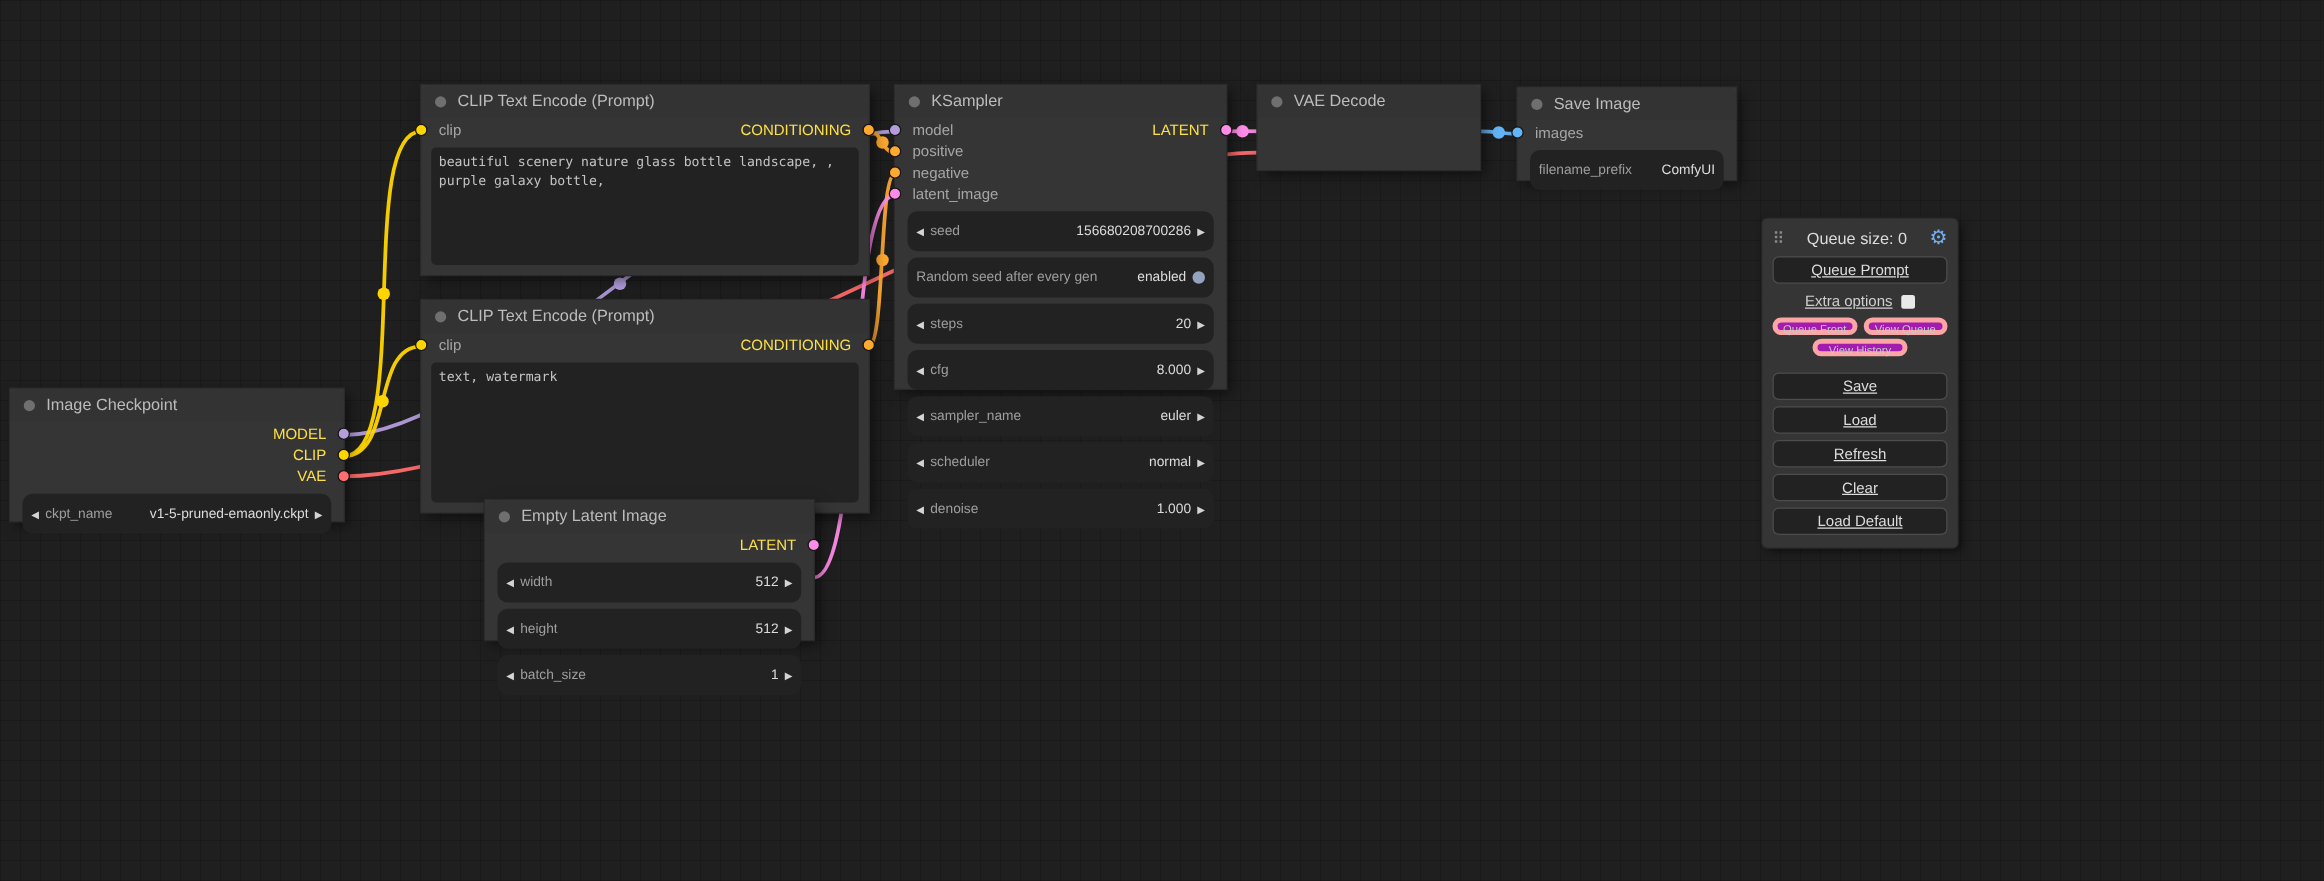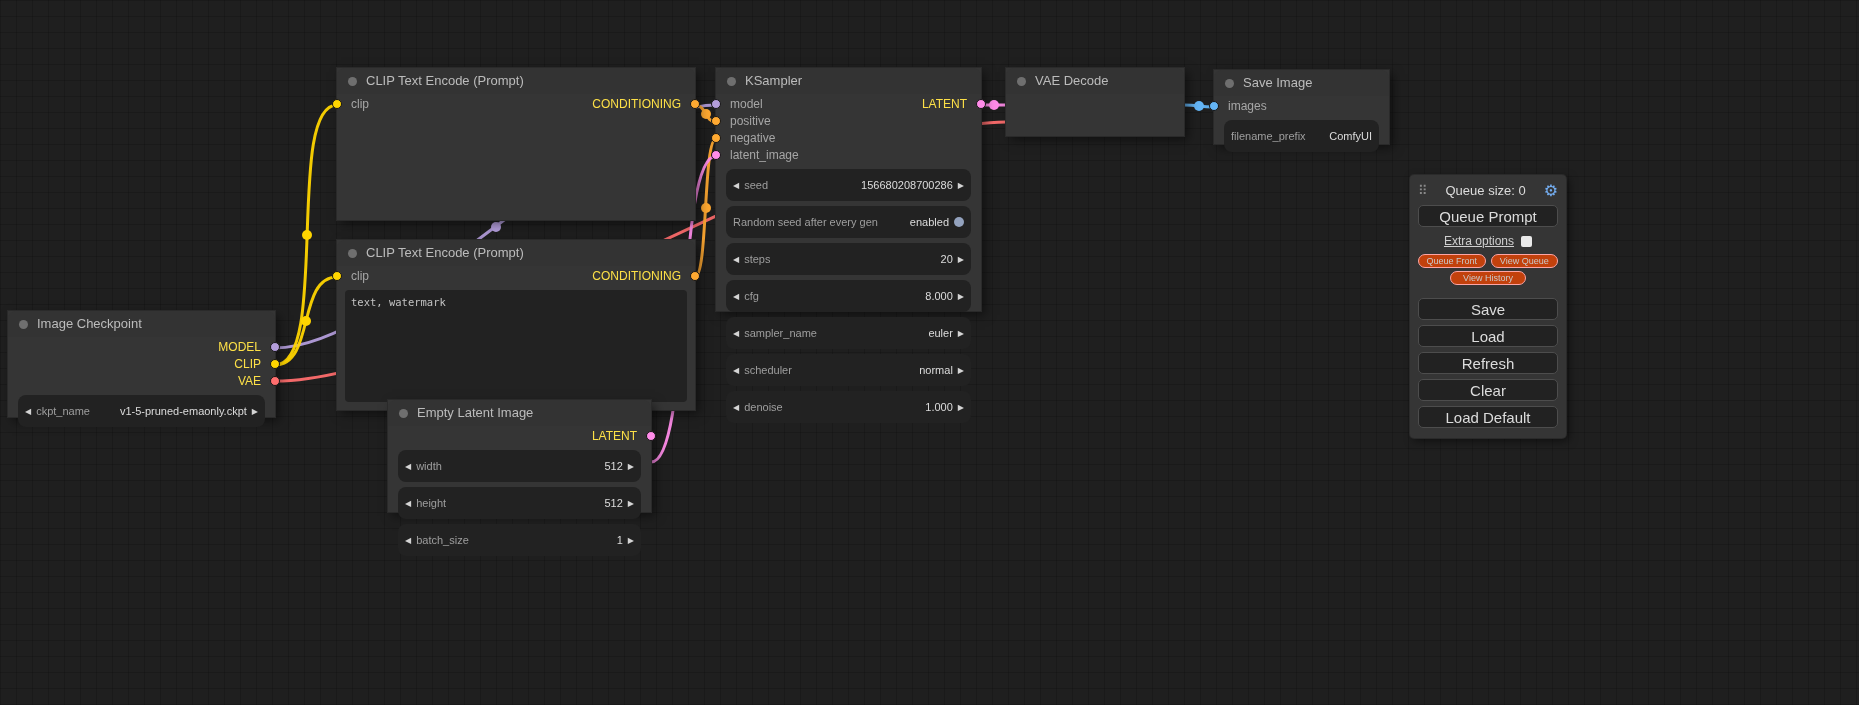--- a/index.html
+++ b/index.html
@@ -66,31 +66,31 @@
   }
   .menu-header { display: flex; align-items: center; height: 20px; }
   .drag-handle { color: #8a8a8a; font-size: 13px; cursor: grab; }
   .queue-size { flex: 1; text-align: center; font-size: 13px; color: #dcdcdc; }
   .gear { font-size: 16px; cursor: pointer; }
 
   button { font-family: inherit; cursor: pointer; }
   .big-btn {
     display: block; width: 100%; height: 22px; margin-top: 5px;
     background: #222222; border: 1px solid #4d4d4d; border-radius: 5px;
-    color: #dcdcdc; font-size: 15px;
+    color: #dcdcdc; font-size: 12px; text-decoration: underline;
   }
   .gap-top { margin-top: 13px; }
   .extra-row {
     display: flex; align-items: center; justify-content: center; gap: 7px;
     margin-top: 7px; font-size: 12px; color: #cfcfcf; text-decoration: underline;
   }
   .checkbox { width: 11px; height: 11px; background: #e9e9e9; border-radius: 2px; display: inline-block; }
   .small-row { display: flex; gap: 5px; margin-top: 6px; }
   .small-btn {
-    flex: 1; height: 14px; background: #c2410c; border: 1px solid #fca5a5;
+    flex: 1; height: 14px; background: #a21caf; border: 4px solid #fca5a5;
     border-radius: 8px; color: #c9c9c9; font-size: 9px; padding: 0; line-height: 11px;
   }
   .center-row { justify-content: center; margin-top: 3px; }
   .center-row .small-btn { flex: 0 0 76px; }
 </style>
 </head>
 <body>
 
 <div id="canvas">
 
@@ -145,20 +145,21 @@
     <div class="node-title">
       <span class="collapse-dot"></span><span>CLIP Text Encode (Prompt)</span>
     </div>
     <div class="node-body">
       <div class="srow">
         <span class="dot in" style="background-color: rgb(255, 213, 0);"></span>
         <span class="in-label">clip</span>
         <span class="out-label">CONDITIONING</span>
         <span class="dot out" style="background-color: rgb(255, 169, 49);"></span>
       </div>
+      <div class="prompt-box" style="height:94px">beautiful scenery nature glass bottle landscape, , purple galaxy bottle,</div>
     </div>
   </div>
 
   <div class="node" style="left:337px;top:240px;width:358px;height:170px">
     <div class="node-title">
       <span class="collapse-dot"></span><span>CLIP Text Encode (Prompt)</span>
     </div>
     <div class="node-body">
       <div class="srow">
         <span class="dot in" style="background-color: rgb(255, 213, 0);"></span>

